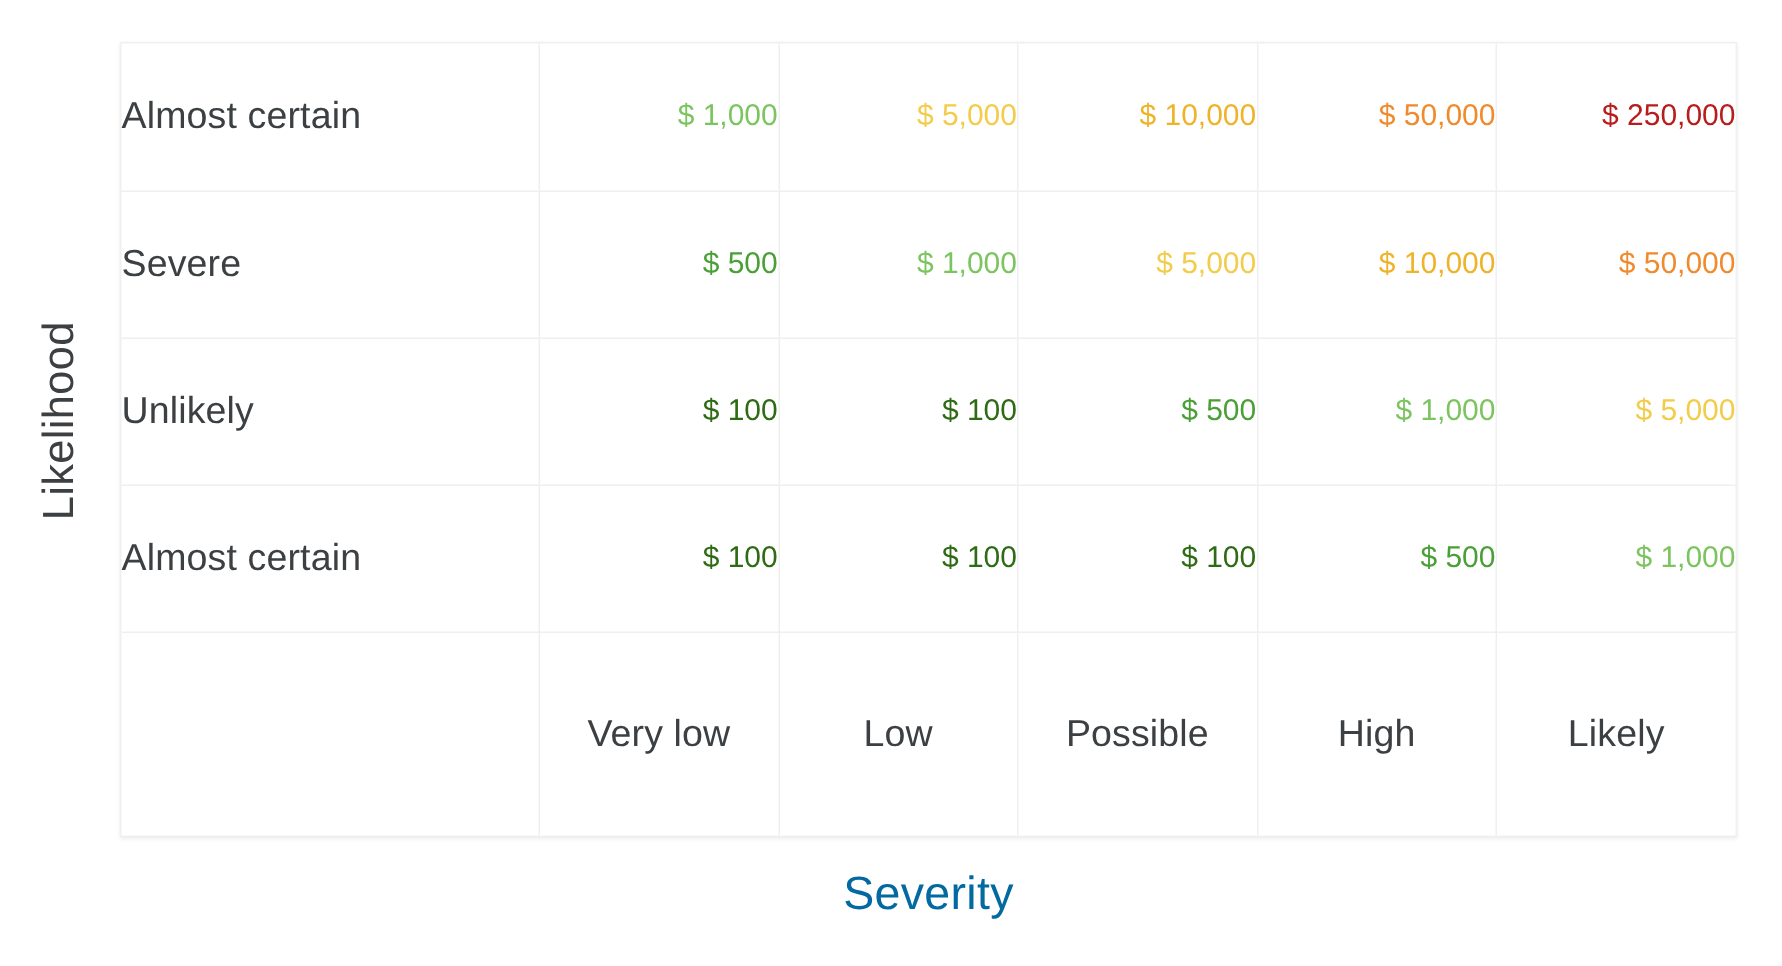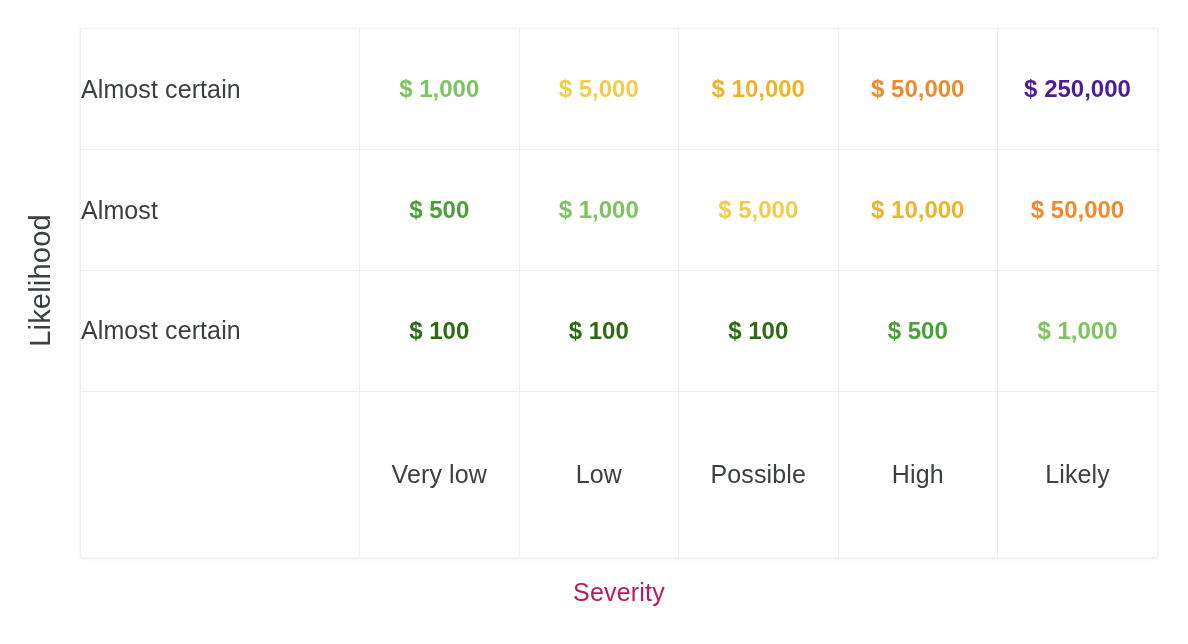--- a/index.html
+++ b/index.html
@@ -40,22 +40,22 @@
     letter-spacing: 0.2px;
   }
 
   
   #severity-axis {
     position: absolute;
     left: 80px;
     top: 578px;
     width: 1078px;
     text-align: center;
-    font-size: 25px;
-    color: #be185d;
+    font-size: 31px;
+    color: #0369a1;
     letter-spacing: 0.2px;
   }
 
   
   #matrix-card {
     position: absolute;
     left: 80px;
     top: 28px;
     width: 1078px;
     height: 530px;
@@ -84,23 +84,23 @@
 
   td.rowlabel {
     width: 278px;
     padding-left: 40px;
     font-size: 25px;
     color: #3c4043;
     text-align: left;
     letter-spacing: 0.1px;
   }
   td.cell {
-    text-align: center;
-    font-size: 24px;
-    font-weight: bold;
+    text-align: right;
+    font-size: 20px;
+    font-weight: normal;
     white-space: nowrap;
   }
   td.collabel {
     text-align: center;
     font-size: 25px;
     color: #3c4043;
     font-weight: normal;
     letter-spacing: 0.1px;
   }
   td.corner-blank { }
@@ -119,29 +119,37 @@
 
   <div id="matrix-card">
     <table class="matrix">
       <tbody id="matrix-body">
           <tr class="datarow">
             <td class="rowlabel">Almost certain</td>
             <td class="cell" style="color: rgb(124, 196, 95);">$ 1,000</td>
             <td class="cell" style="color: rgb(242, 204, 74);">$ 5,000</td>
             <td class="cell" style="color: rgb(238, 179, 41);">$ 10,000</td>
             <td class="cell" style="color: rgb(239, 139, 44);">$ 50,000</td>
-            <td class="cell" style="color: #4c1d95;">$ 250,000</td>
+            <td class="cell" style="color: #b91c1c;">$ 250,000</td>
           </tr>
           <tr class="datarow">
-            <td class="rowlabel">Almost</td>
+            <td class="rowlabel">Severe</td>
             <td class="cell" style="color: rgb(74, 160, 55);">$ 500</td>
             <td class="cell" style="color: rgb(124, 196, 95);">$ 1,000</td>
             <td class="cell" style="color: rgb(242, 204, 74);">$ 5,000</td>
             <td class="cell" style="color: rgb(238, 179, 41);">$ 10,000</td>
             <td class="cell" style="color: rgb(239, 139, 44);">$ 50,000</td>
+          </tr>
+          <tr class="datarow">
+            <td class="rowlabel">Unlikely</td>
+            <td class="cell" style="color: rgb(46, 107, 20);">$ 100</td>
+            <td class="cell" style="color: rgb(46, 107, 20);">$ 100</td>
+            <td class="cell" style="color: rgb(74, 160, 55);">$ 500</td>
+            <td class="cell" style="color: rgb(124, 196, 95);">$ 1,000</td>
+            <td class="cell" style="color: rgb(242, 204, 74);">$ 5,000</td>
           </tr>
           <tr class="datarow">
             <td class="rowlabel">Almost certain</td>
             <td class="cell" style="color: rgb(46, 107, 20);">$ 100</td>
             <td class="cell" style="color: rgb(46, 107, 20);">$ 100</td>
             <td class="cell" style="color: rgb(46, 107, 20);">$ 100</td>
             <td class="cell" style="color: rgb(74, 160, 55);">$ 500</td>
             <td class="cell" style="color: rgb(124, 196, 95);">$ 1,000</td>
           </tr>
           <tr class="headerrow">

